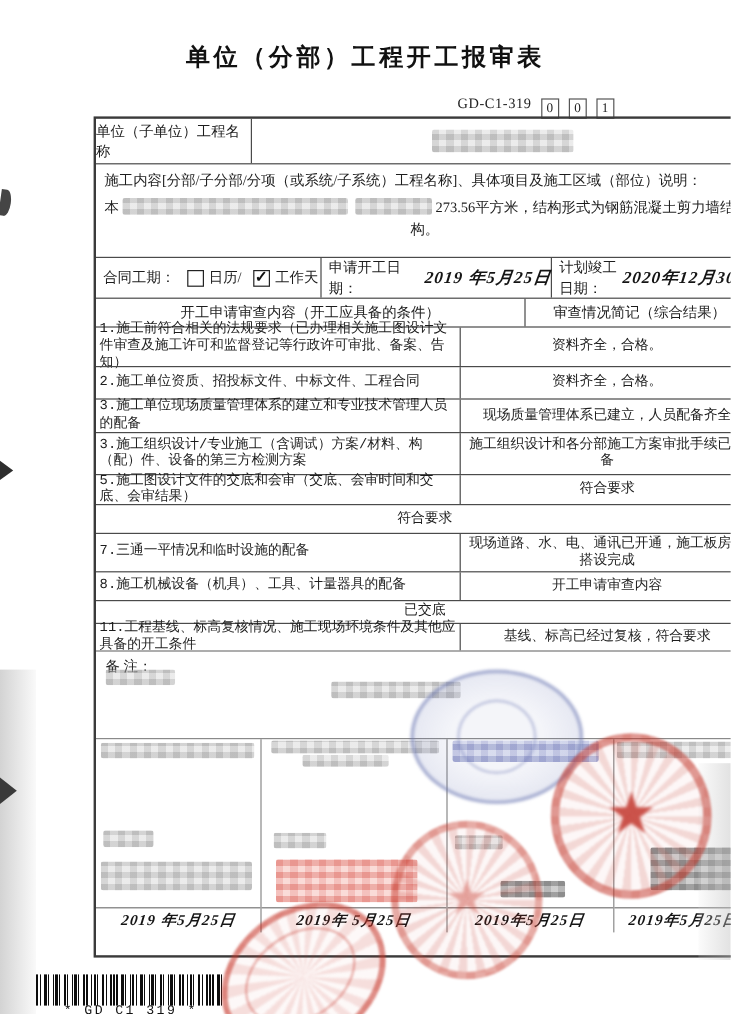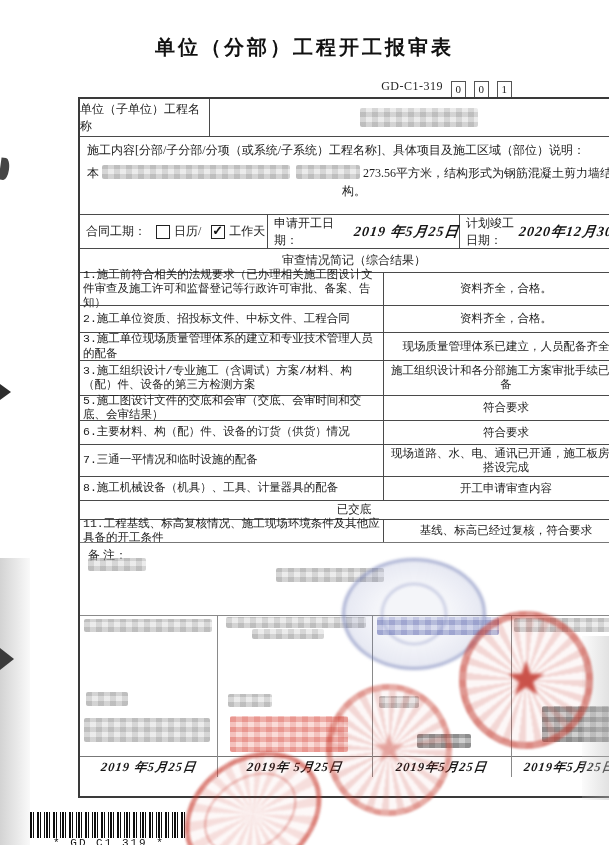--- a/index.html
+++ b/index.html
@@ -186,20 +186,21 @@
         <span>申请开工日期：</span>
         <span class="hand">2019 年5月25日</span>
       </div>
       <div class="cell c3">
         <span>计划竣工日期：</span>
         <span class="hand">2020年12月30日</span>
       </div>
     </div>
 
     <div class="row chead">
+      <div class="cell ci vline">开工申请审查内容（开工应具备的条件）</div>
       <div class="cell cr">审查情况简记（综合结果）</div>
     </div>
 
     <div class="row crow" style="height:33px">
       <div class="cell citem vline">1.施工前符合相关的法规要求（已办理相关施工图设计文件审查及施工许可和监督登记等行政许可审批、备案、告知）</div>
       <div class="cell cres">资料齐全，合格。</div>
     </div>
     <div class="row crow" style="height:27px">
       <div class="cell citem vline">2.施工单位资质、招投标文件、中标文件、工程合同</div>
       <div class="cell cres">资料齐全，合格。</div>
@@ -210,21 +211,20 @@
     </div>
     <div class="row crow" style="height:35px">
       <div class="cell citem vline">3.施工组织设计/专业施工（含调试）方案/材料、构（配）件、设备的第三方检测方案</div>
       <div class="cell cres">施工组织设计和各分部施工方案审批手续已完备</div>
     </div>
     <div class="row crow" style="height:25px">
       <div class="cell citem vline">5.施工图设计文件的交底和会审（交底、会审时间和交底、会审结果）</div>
       <div class="cell cres">符合要求</div>
     </div>
     <div class="row crow" style="height:24px">
-      <div class="cell citem vline">6.主要材料、构（配）件、设备的订货（供货）情况</div>
       <div class="cell cres">符合要求</div>
     </div>
     <div class="row crow" style="height:32px">
       <div class="cell citem vline">7.三通一平情况和临时设施的配备</div>
       <div class="cell cres">现场道路、水、电、通讯已开通，施工板房已搭设完成</div>
     </div>
     <div class="row crow" style="height:24px">
       <div class="cell citem vline">8.施工机械设备（机具）、工具、计量器具的配备</div>
       <div class="cell cres">开工申请审查内容</div>
     </div>

